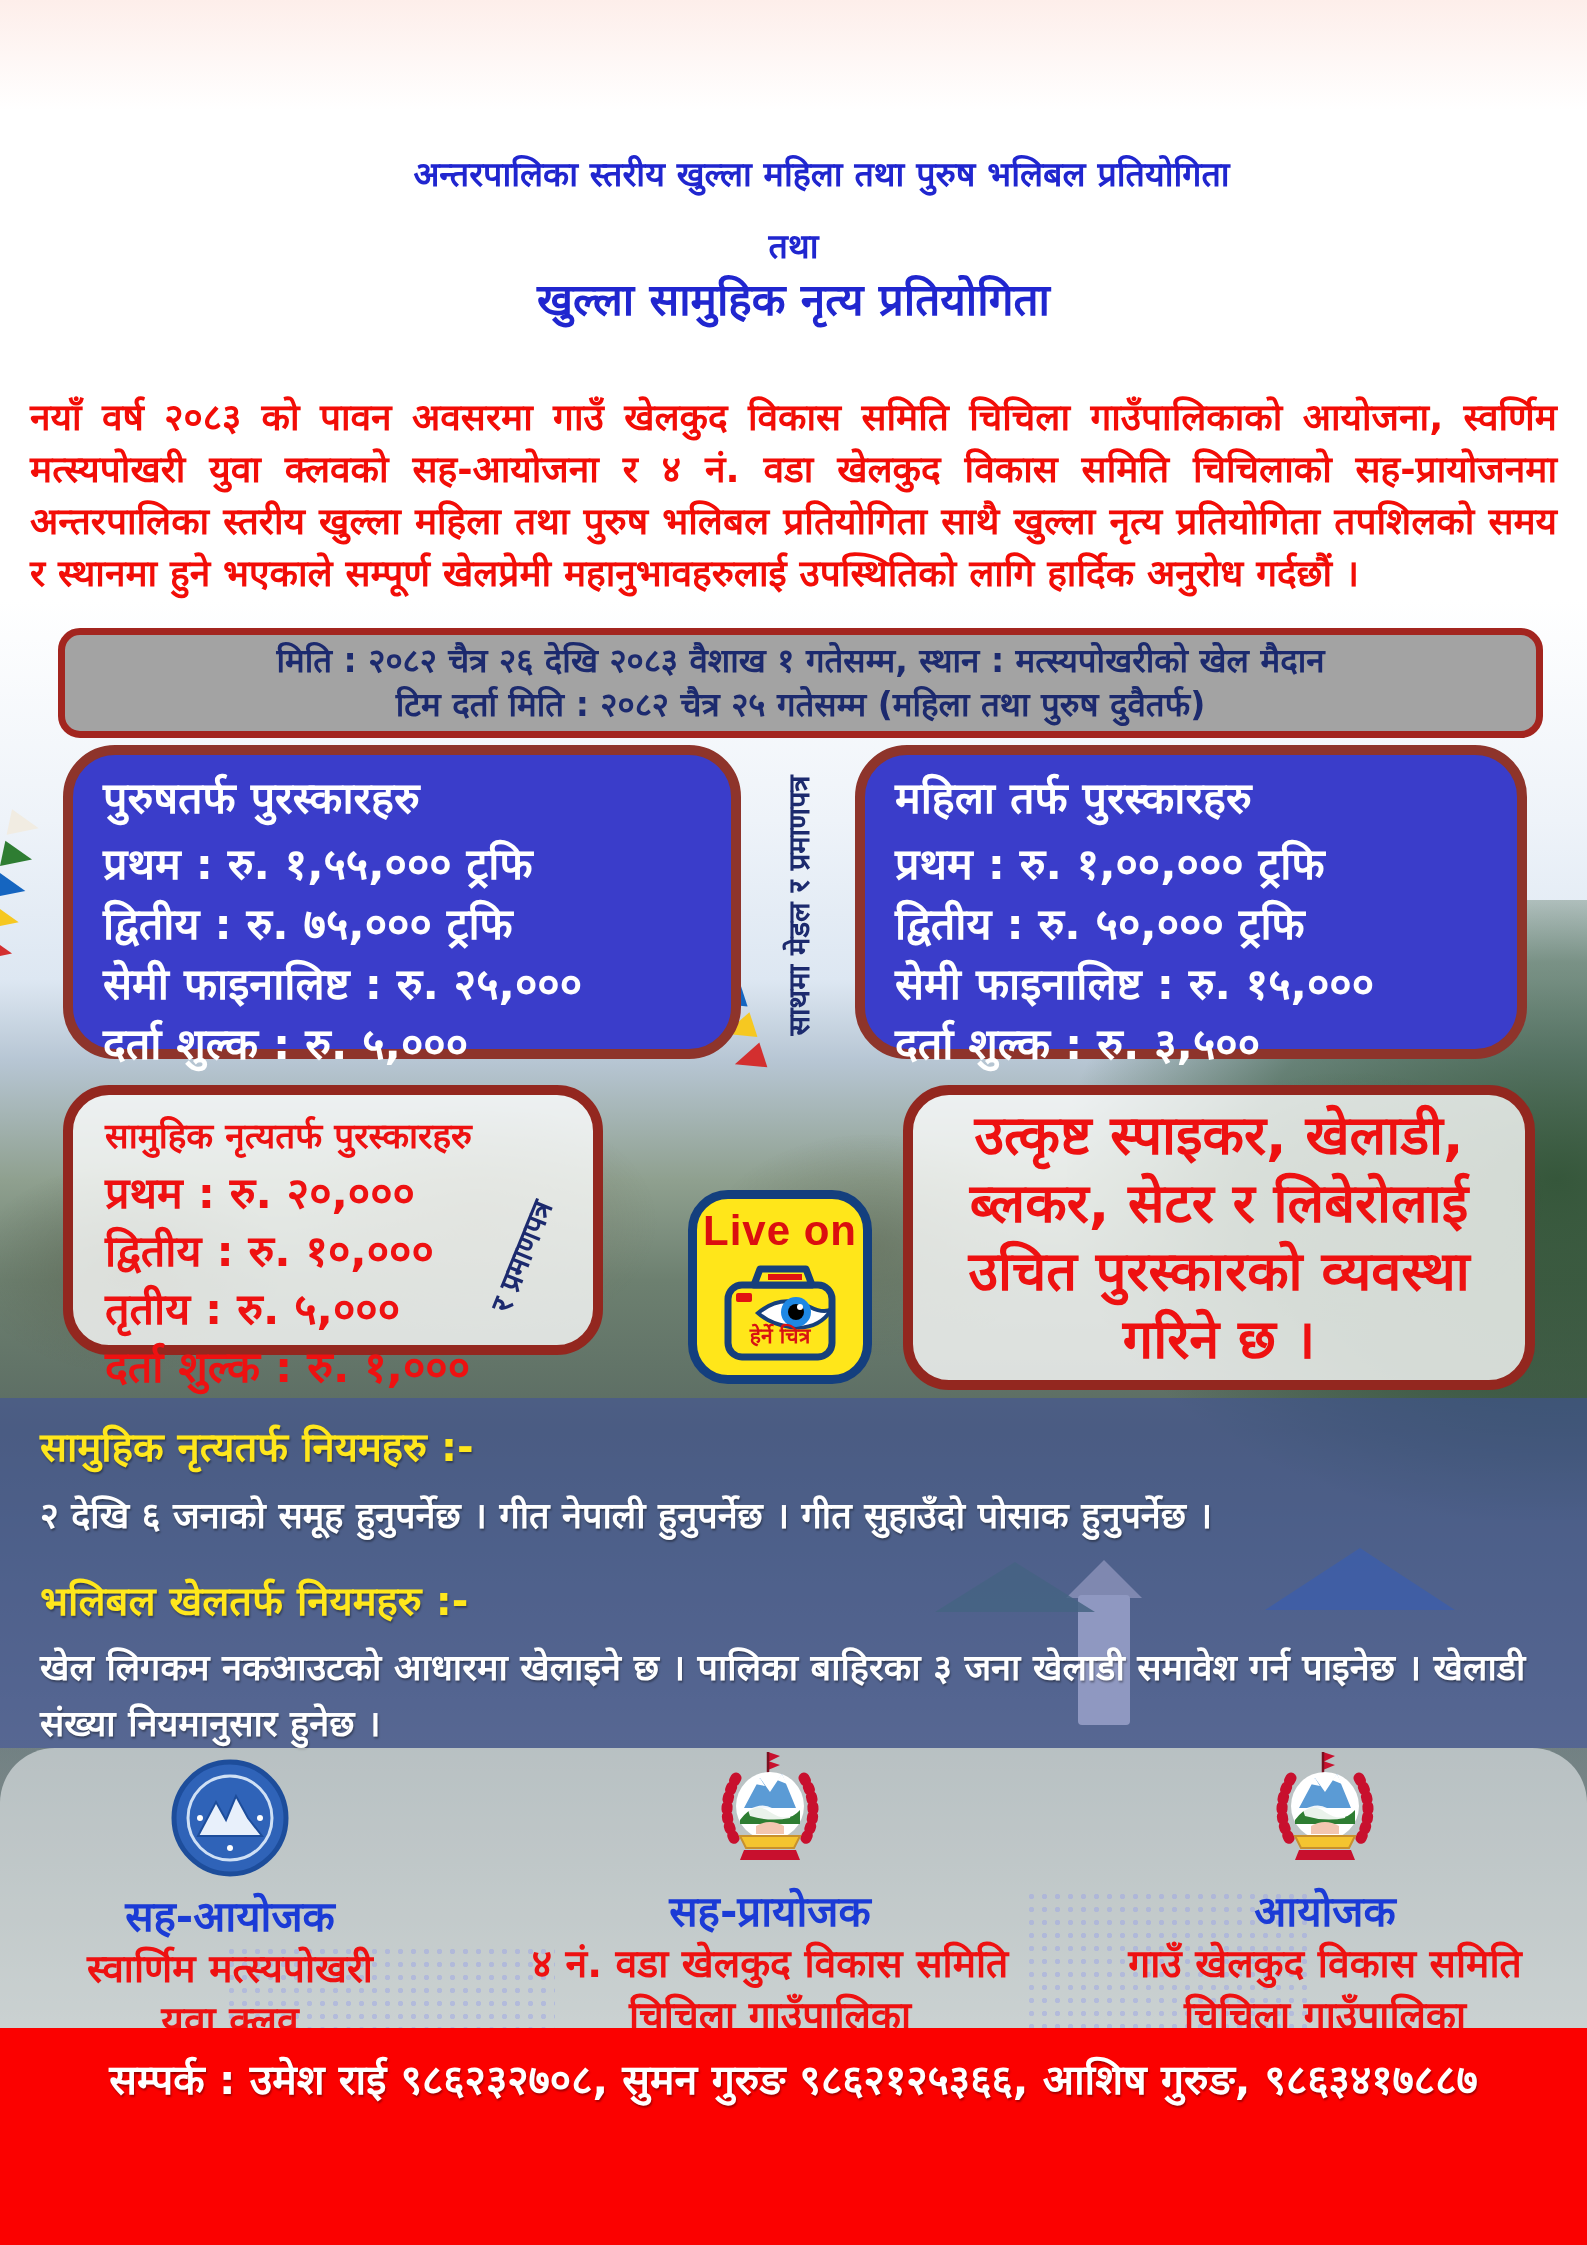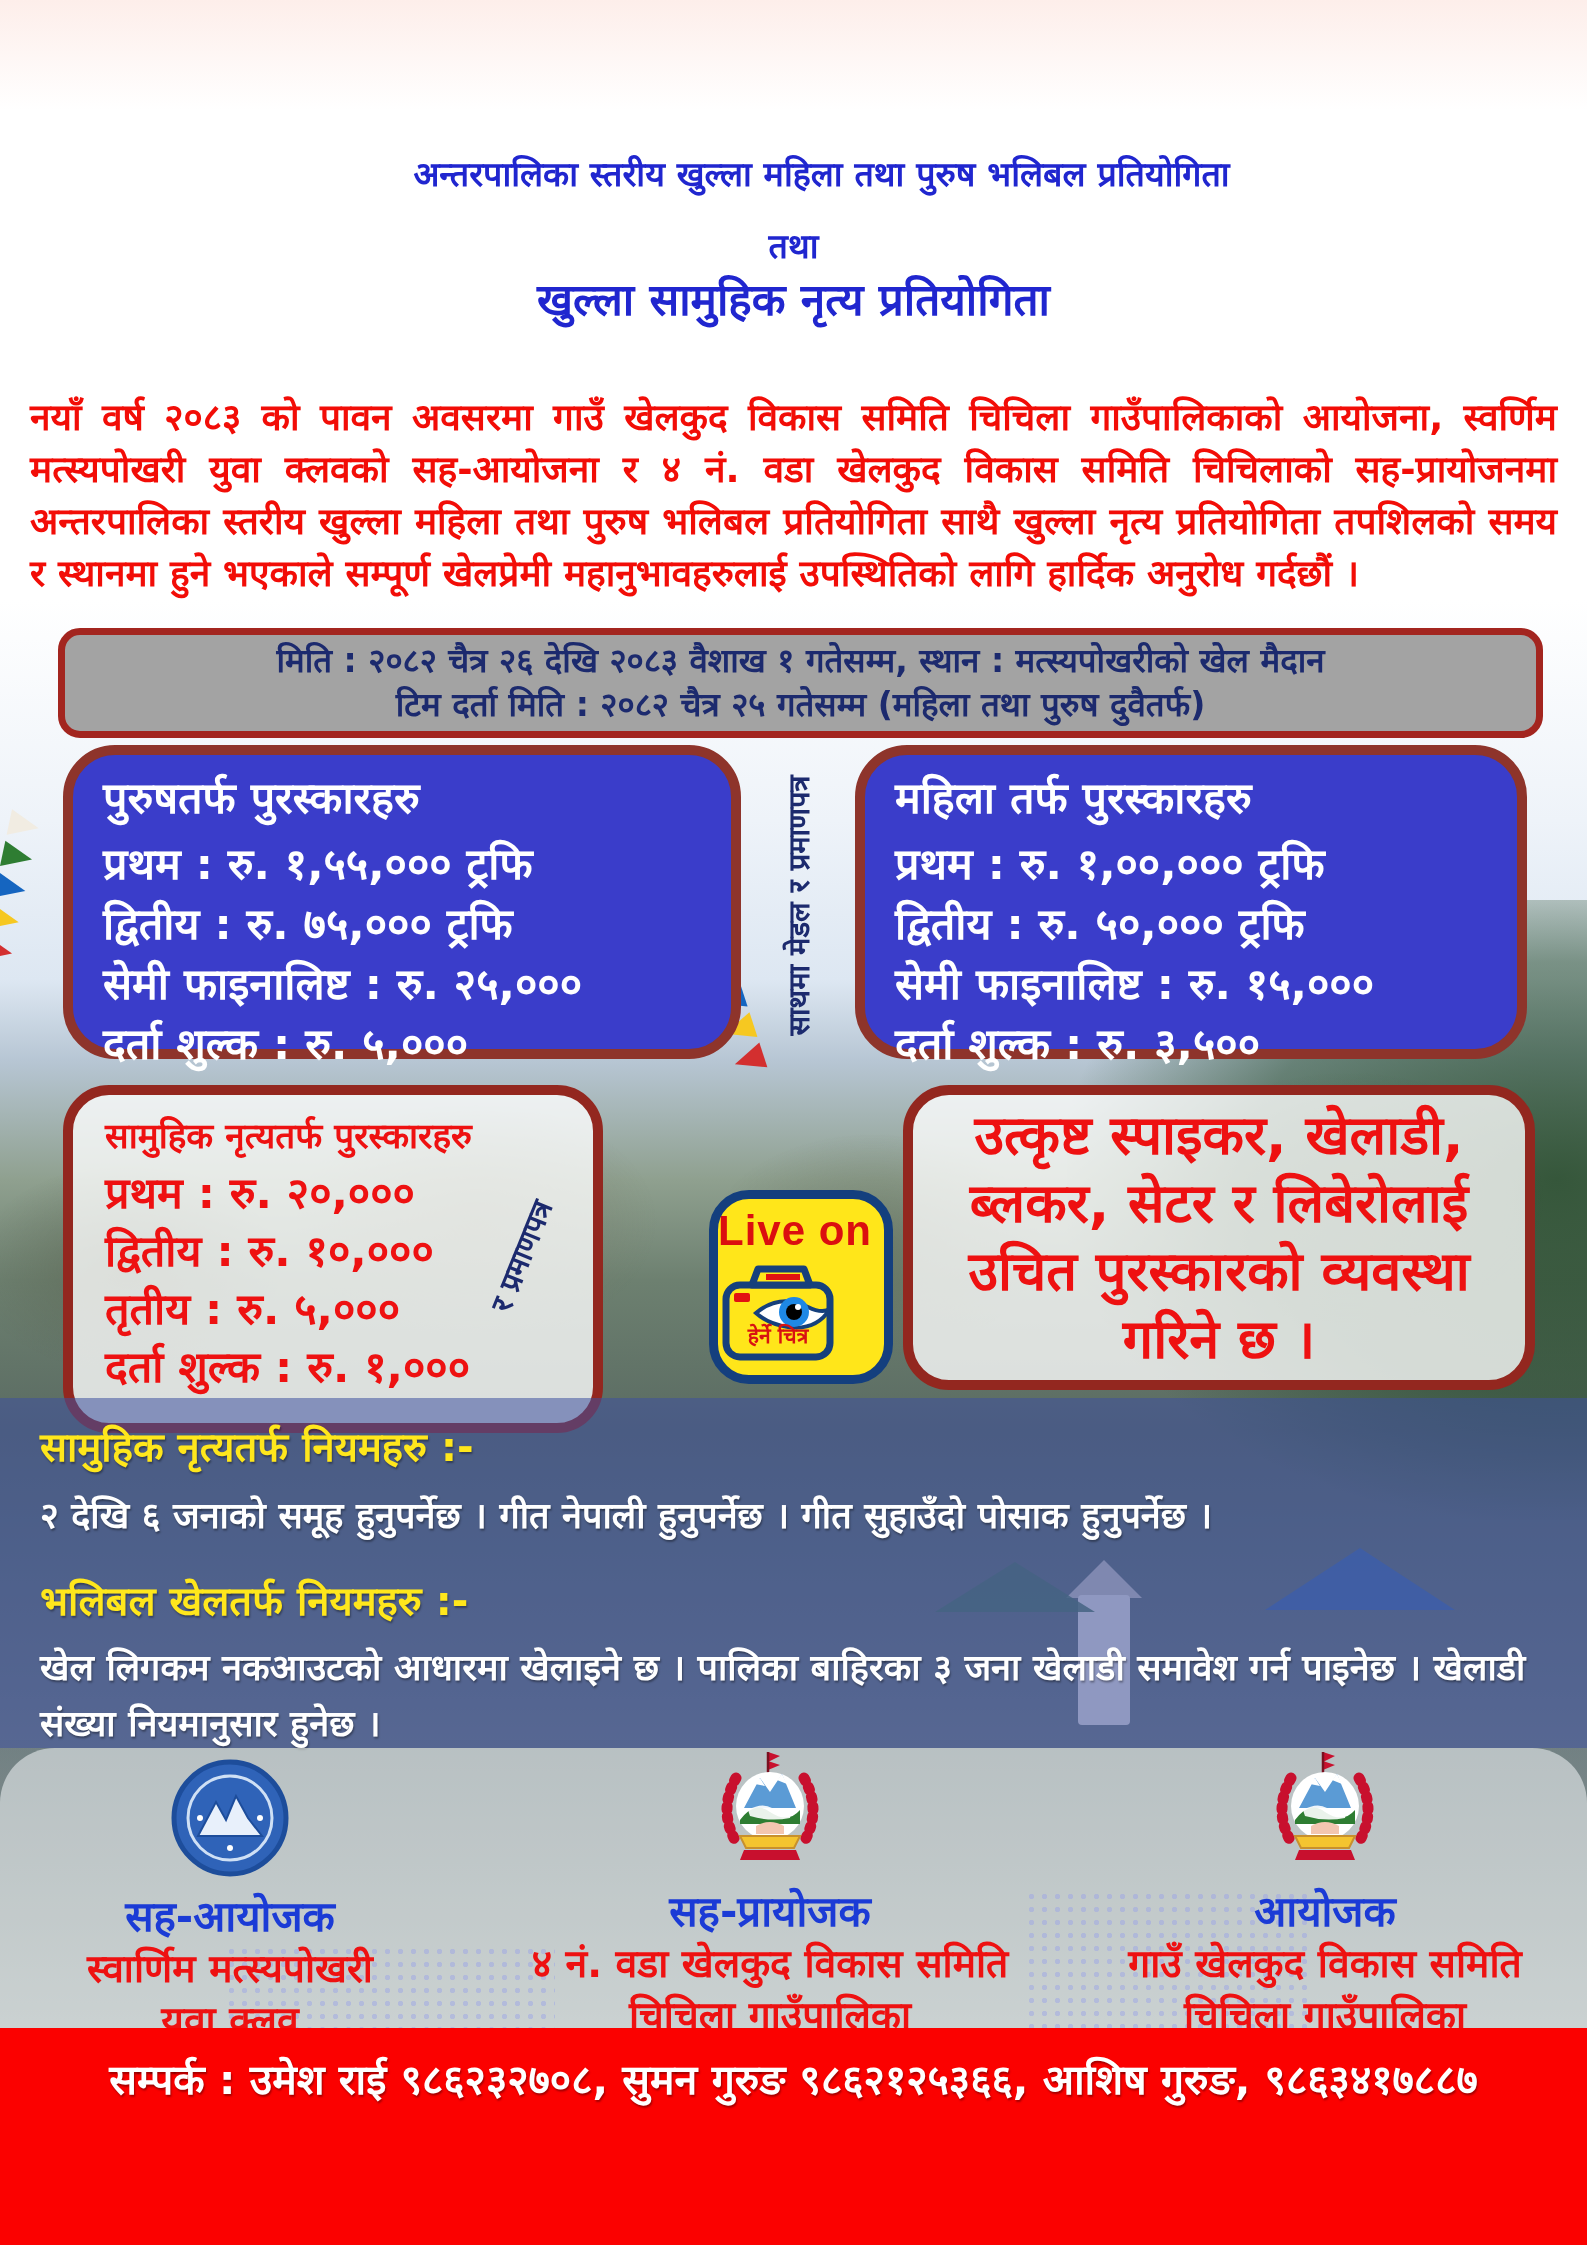--- a/index.html
+++ b/index.html
@@ -70,35 +70,35 @@
   .bluecard .bc-line{font-size:43px;font-weight:700;line-height:60px;white-space:nowrap;}
 
   .vnote{position:absolute;left:688px;top:740px;width:220px;height:330px;
     display:flex;align-items:center;justify-content:center;pointer-events:none;}
   .vnote span{transform:rotate(-90deg);white-space:nowrap;color:#1c2a6e;
     font-size:29px;font-weight:700;}
 
   
   .lightcard{position:absolute;background:rgba(255,255,255,.78);
     border:10px solid #93271f;border-radius:46px;box-sizing:border-box;}
-  .lightcard.dance{left:63px;top:1085px;width:540px;height:348px;padding:16px 0 2px 32px;}
+  .lightcard.dance{left:63px;top:1085px;width:540px;height:270px;padding:16px 0 2px 32px;}
   .lightcard.special{left:903px;top:1085px;width:632px;height:305px;
     display:flex;align-items:center;justify-content:center;padding:0 26px;}
   .dance .lc-title{color:#ee1111;font-size:35px;font-weight:700;margin-bottom:6px;white-space:nowrap;}
   .dance .lc-line{color:#ee1111;font-size:43px;font-weight:700;line-height:58px;white-space:nowrap;}
   .special p{margin:0;color:#ee1111;font-size:54px;font-weight:700;line-height:68px;text-align:center;}
 
   .dnote{position:absolute;left:430px;top:1135px;width:180px;height:240px;
     display:flex;align-items:center;justify-content:center;pointer-events:none;}
   .dnote span{transform:rotate(-68deg);white-space:nowrap;color:#1c2a6e;font-size:29px;font-weight:700;}
 
   
-  .live{position:absolute;left:709px;top:1190px;width:184px;height:194px;
+  .live{position:absolute;left:688px;top:1190px;width:184px;height:194px;
     background:#ffe61a;border:9px solid #143f7e;border-radius:40px;box-sizing:border-box;
-    display:flex;flex-direction:column;}
+    display:flex;flex-direction:column;align-items:center;}
   .live .liveon{font-family:"Liberation Sans","DejaVu Sans",sans-serif;
     color:#db0f0f;font-size:42px;font-weight:700;margin-top:8px;letter-spacing:1px;}
   .live .cam{position:relative;width:120px;height:108px;margin-top:2px;}
   .live .caption{position:absolute;left:0;bottom:16px;width:100%;text-align:center;
     color:#d81212;font-size:21px;font-weight:700;}
 
   
   .rules-overlay{position:absolute;left:0;top:1398px;width:100%;height:350px;
     background:rgba(62,80,158,.55);}
   .rule-h{position:absolute;left:40px;color:#ffe71c;font-size:40px;font-weight:700;

